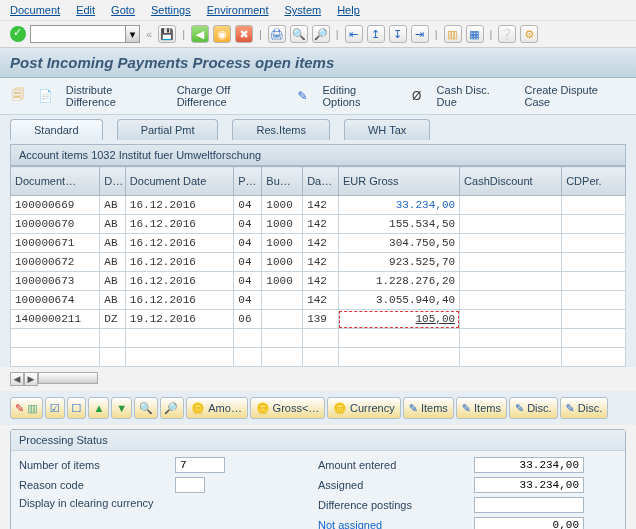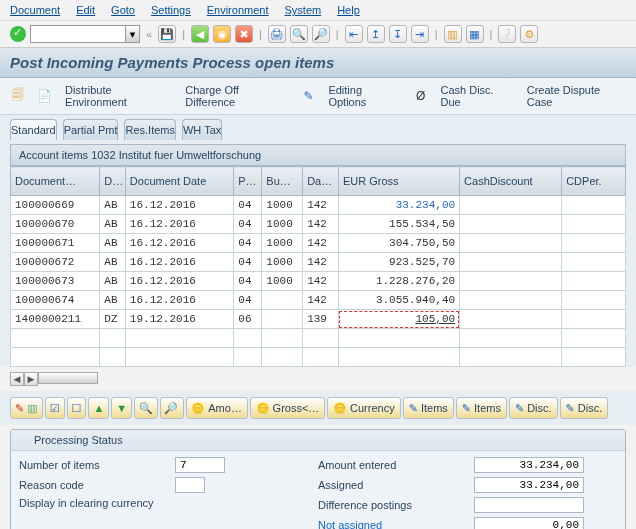--- a/index.html
+++ b/index.html
@@ -106,26 +106,26 @@
     font-size:12px;
   }
   .ab-text { color: #2a4560; cursor: pointer; }
   .tabs {
     display: flex;
     gap: 0;
     padding: 4px 10px 0 10px;
     background: #e6eef3;
   }
   .tab {
-    padding: 4px 0;
+    padding: 4px 23px;
     border: 1px solid #a8b8c6;
     border-bottom: none;
     background: linear-gradient(#e8eef3,#cfdce6);
     border-radius: 4px 4px 0 0;
-    margin-right: 6px;
+    margin-right: 14px;
     cursor: pointer;
     color: #2a4560;
   }
   .tab.active {
     background: linear-gradient(#f7fbff,#e3edf4);
     font-weight: normal;
   }
   .content {
     background: #e6eef3;
     padding: 4px 10px 0 10px;
@@ -222,21 +222,21 @@
   .mini-btn.icon-only { padding: 0 4px; }
   .mini-glyph { font-size: 11px; }
 
   .panel {
     margin: 4px 10px 6px 10px;
     border: 1px solid #a8b8c6;
     border-radius: 3px;
     background: #eef3f7;
   }
   .panel-title {
-    padding: 4px 23px;
+    padding: 4px 8px;
     color: #2a4560;
     border-bottom: 1px solid #c8d4dd;
     background: linear-gradient(#e8eef3,#dce6ed);
   }
   .panel-body {
     display: flex;
     padding: 6px 8px 6px 8px;
   }
   .col { flex: 1; }
   .form-row {
@@ -303,21 +303,21 @@
   <span class="tb-icon" style="color:#e0a030;">⚙</span>
 </div>
 
 <div class="titlebar">
   <h1>Post Incoming Payments Process open items</h1>
 </div>
 
 <div class="actionbar">
   <span class="ab-icon" style="color:#e0a030;">🗐</span>
   <span class="ab-icon blue-icon">📄</span>
-  <span class="ab-text">Distribute Environment</span>
+  <span class="ab-text">Distribute Difference</span>
   <span class="ab-text">Charge Off Difference</span>
   <span class="ab-icon blue-icon">✎</span>
   <span class="ab-text">Editing Options</span>
   <span class="ab-icon" style="color:#333;">Ø</span>
   <span class="ab-text">Cash Disc. Due</span>
   <span class="ab-text">Create Dispute Case</span>
 </div>
 
 <div class="tabs">
   <div class="tab active"><span>Standard</span></div>

